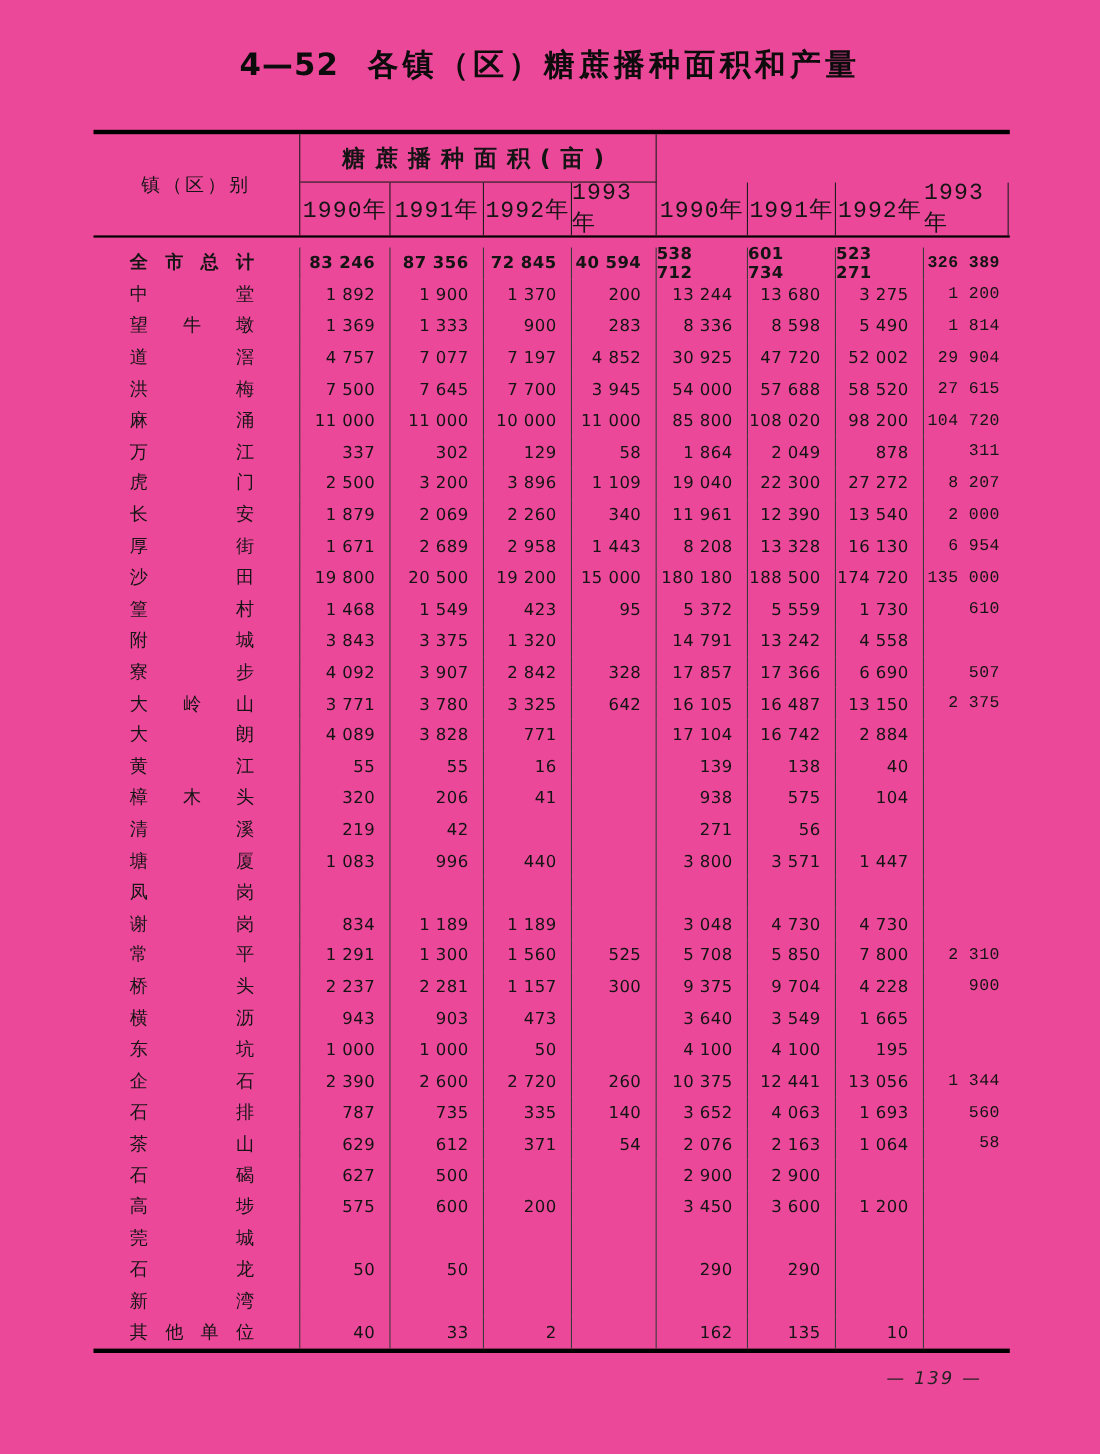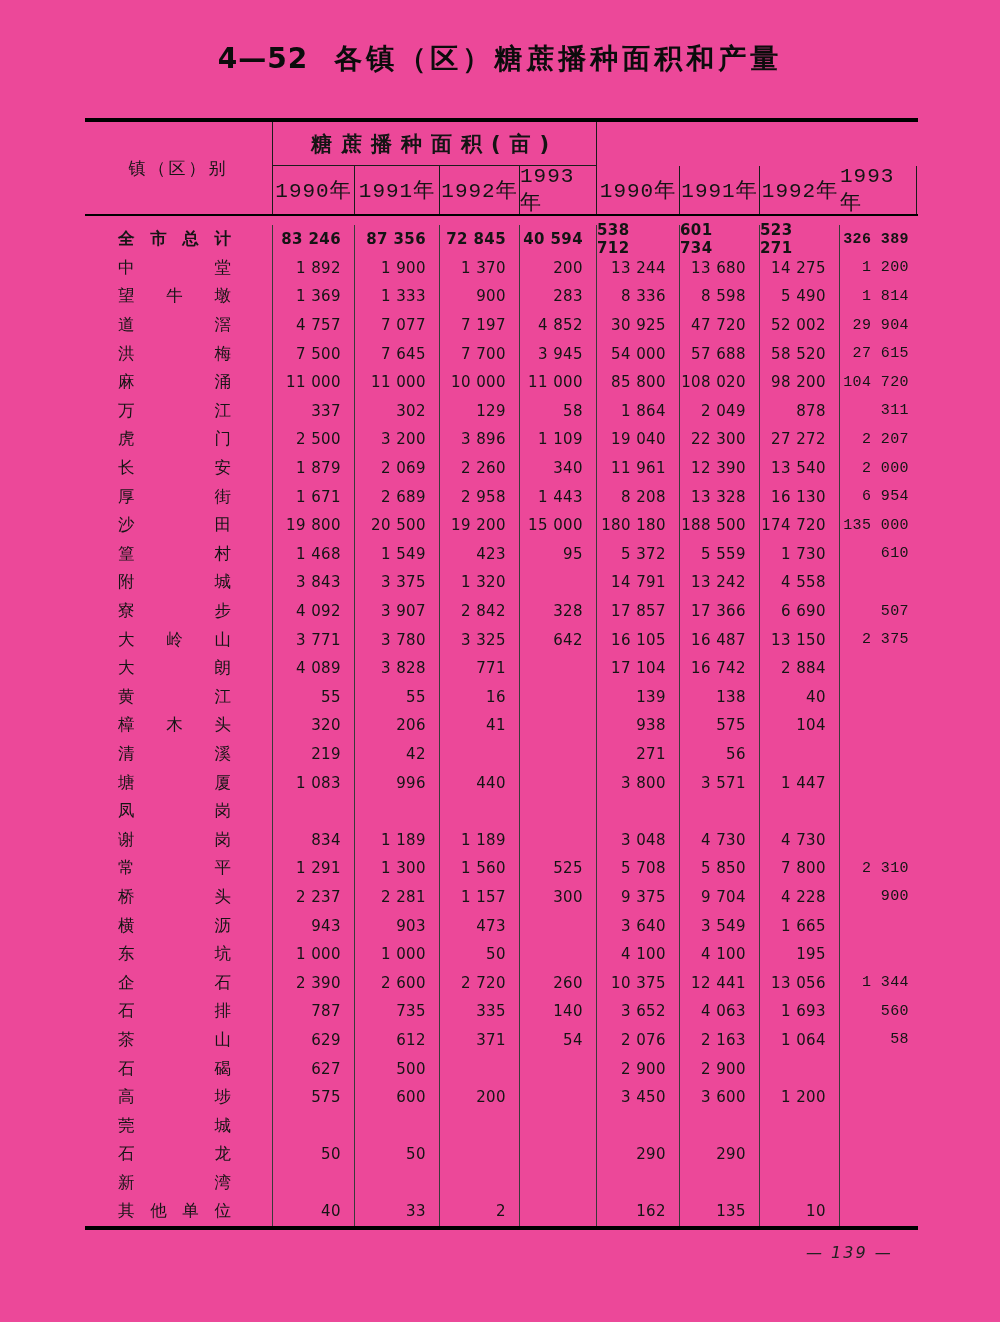--- a/index.html
+++ b/index.html
@@ -136,21 +136,21 @@
               <span>中</span>
               <span>堂</span>
             </div>
           </div>
     <div class="num">1 892</div>
     <div class="num">1 900</div>
     <div class="num">1 370</div>
     <div class="num">200</div>
     <div class="num">13 244</div>
     <div class="num">13 680</div>
-    <div class="num">14 275</div>
+    <div class="num">3 275</div>
     <div class="num last">1 200</div>
   </div>
         <div class="row">
     <div class="stub">
             <div class="town">
               <span>望</span>
               <span>牛</span>
               <span>墩</span>
             </div>
           </div>
@@ -234,21 +234,21 @@
               <span>门</span>
             </div>
           </div>
     <div class="num">2 500</div>
     <div class="num">3 200</div>
     <div class="num">3 896</div>
     <div class="num">1 109</div>
     <div class="num">19 040</div>
     <div class="num">22 300</div>
     <div class="num">27 272</div>
-    <div class="num last">2 207</div>
+    <div class="num last">8 207</div>
   </div>
         <div class="row">
     <div class="stub">
             <div class="town">
               <span>长</span>
               <span>安</span>
             </div>
           </div>
     <div class="num">1 879</div>
     <div class="num">2 069</div>

